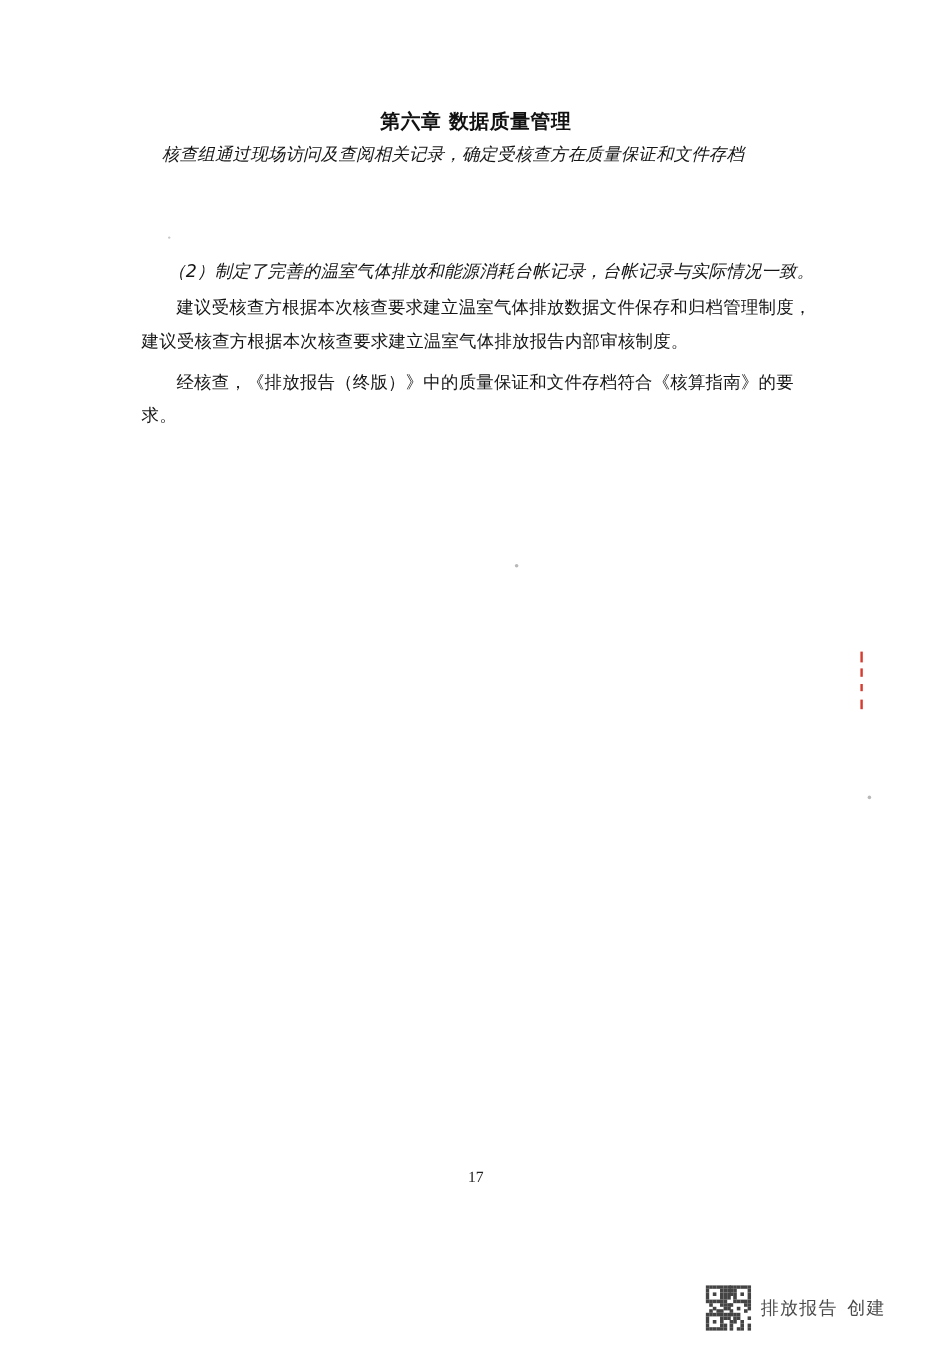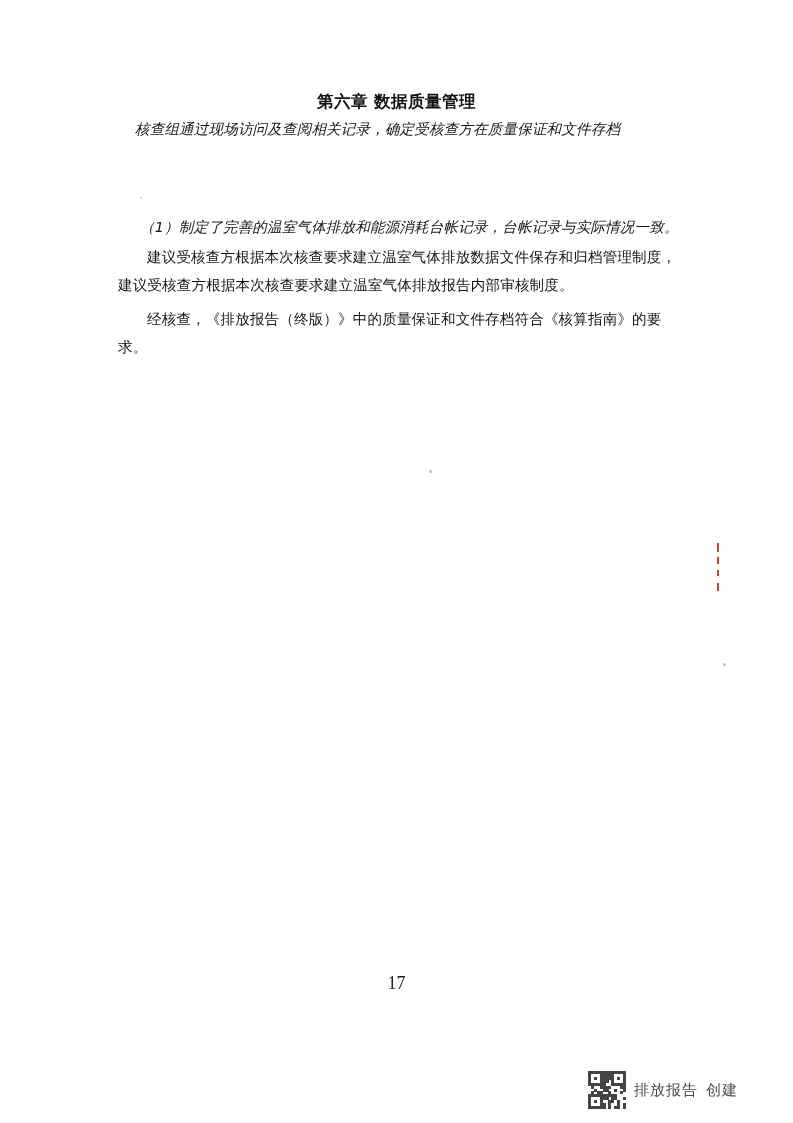--- a/index.html
+++ b/index.html
@@ -51,21 +51,21 @@
   .p-item1 { position: absolute; top: 180px; left: 140px; width: 540px; }
   .p-item2 { position: absolute; top: 213px; left: 140px; width: 540px; }
   .p-advice { position: absolute; top: 243px; left: 118px; width: 560px; text-indent: 2em; }
   .p-conclusion { position: absolute; top: 305px; left: 118px; width: 560px; text-indent: 2em; }
   .page-number {
     position: absolute;
     top: 973px;
     left: 0;
     width: 793px;
     text-align: center;
-    font-size: 18px;
+    font-size: 13px;
     color: #222;
     font-family: "Liberation Serif", serif;
   }
   .speck {
     position: absolute;
     background: #b9b9b9;
     border-radius: 50%;
   }
   .speck-1 { left: 429px; top: 470px; width: 3px; height: 3px; }
   .speck-2 { left: 723px; top: 663px; width: 3px; height: 3px; }
@@ -124,21 +124,21 @@
 <div class="page">
 
   <h1 class="doc-title">第六章  数据质量管理</h1>
 
   <div class="body-text p-intro">
     <div class="para">核查组通过现场访问及查阅相关记录，确定受核查方在质量保证和文件存档</div>
   </div>
 
 
   <div class="body-text p-item2">
-    <div class="para">（1）制定了完善的温室气体排放和能源消耗台帐记录，台帐记录与实际情况一致。</div>
+    <div class="para">（2）制定了完善的温室气体排放和能源消耗台帐记录，台帐记录与实际情况一致。</div>
   </div>
 
   <div class="body-text p-conclusion">经核查，《排放报告（终版）》中的质量保证和文件存档符合《核算指南》的要求。</div>
 
   <div class="body-text p-advice">建议受核查方根据本次核查要求建立温室气体排放数据文件保存和归档管理制度，建议受核查方根据本次核查要求建立温室气体排放报告内部审核制度。</div>
 
   <div class="page-number">17</div>
 
   <span class="speck speck-1"></span>
   <span class="speck speck-2"></span>

